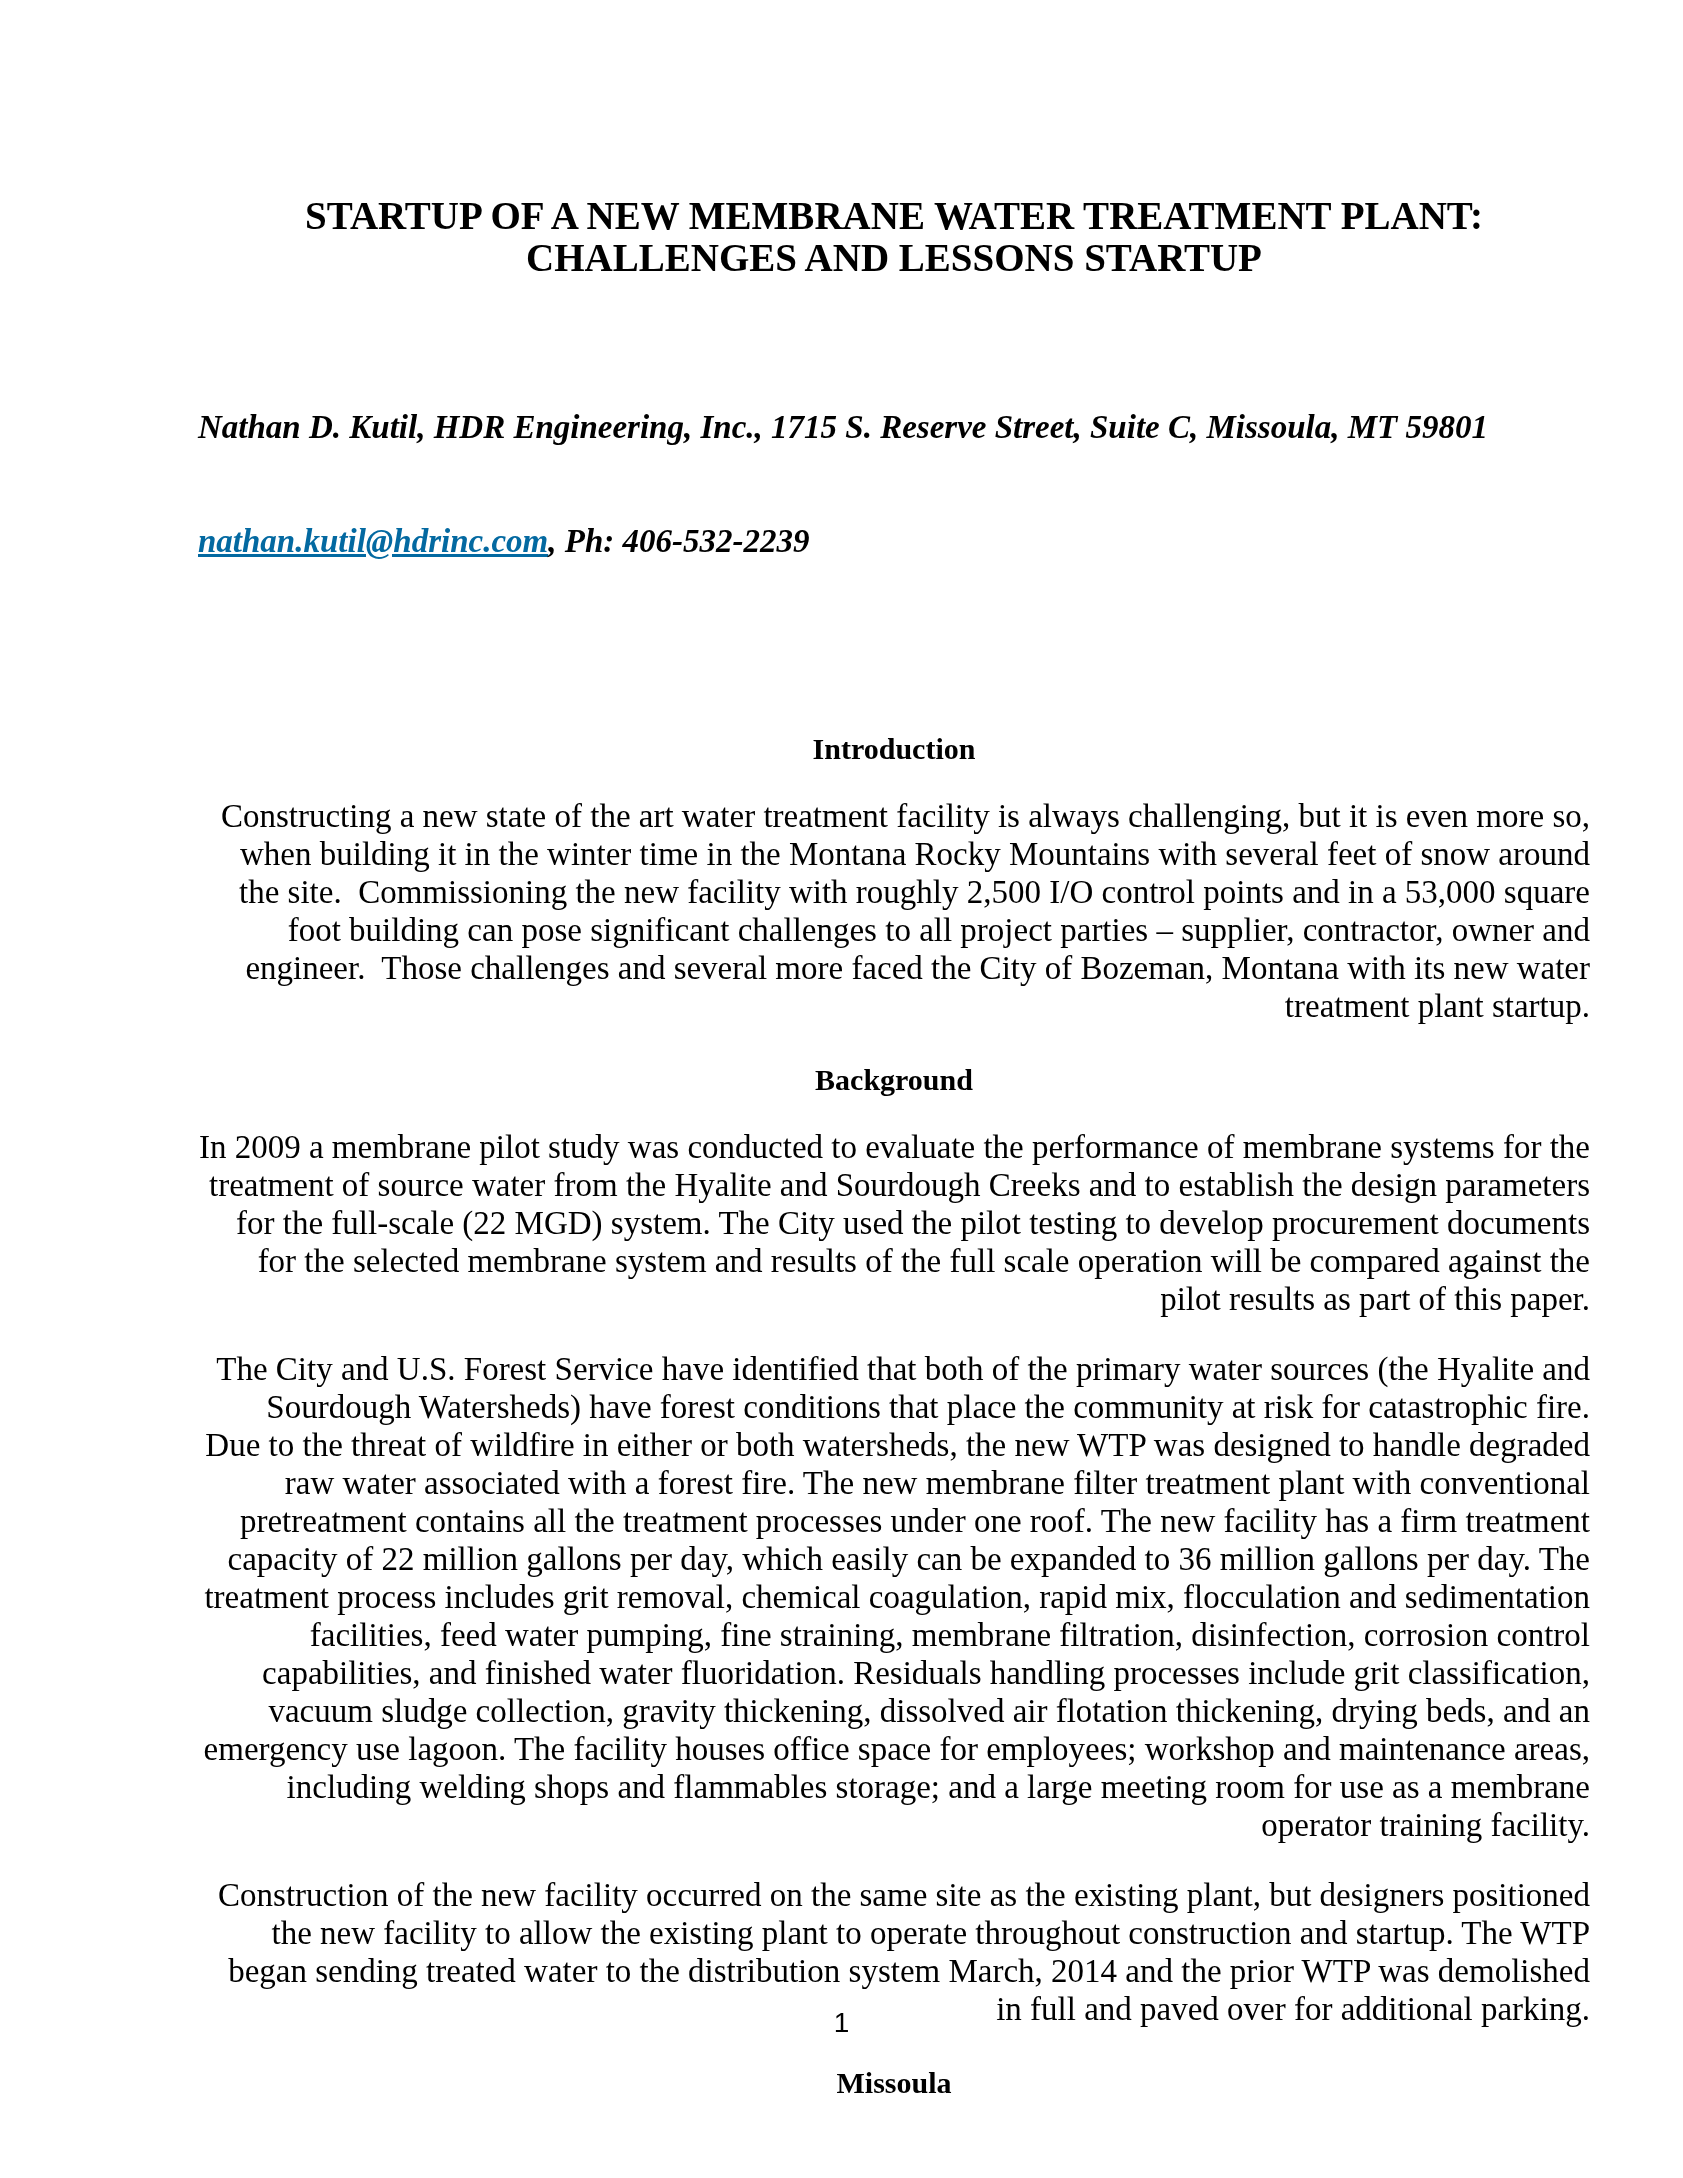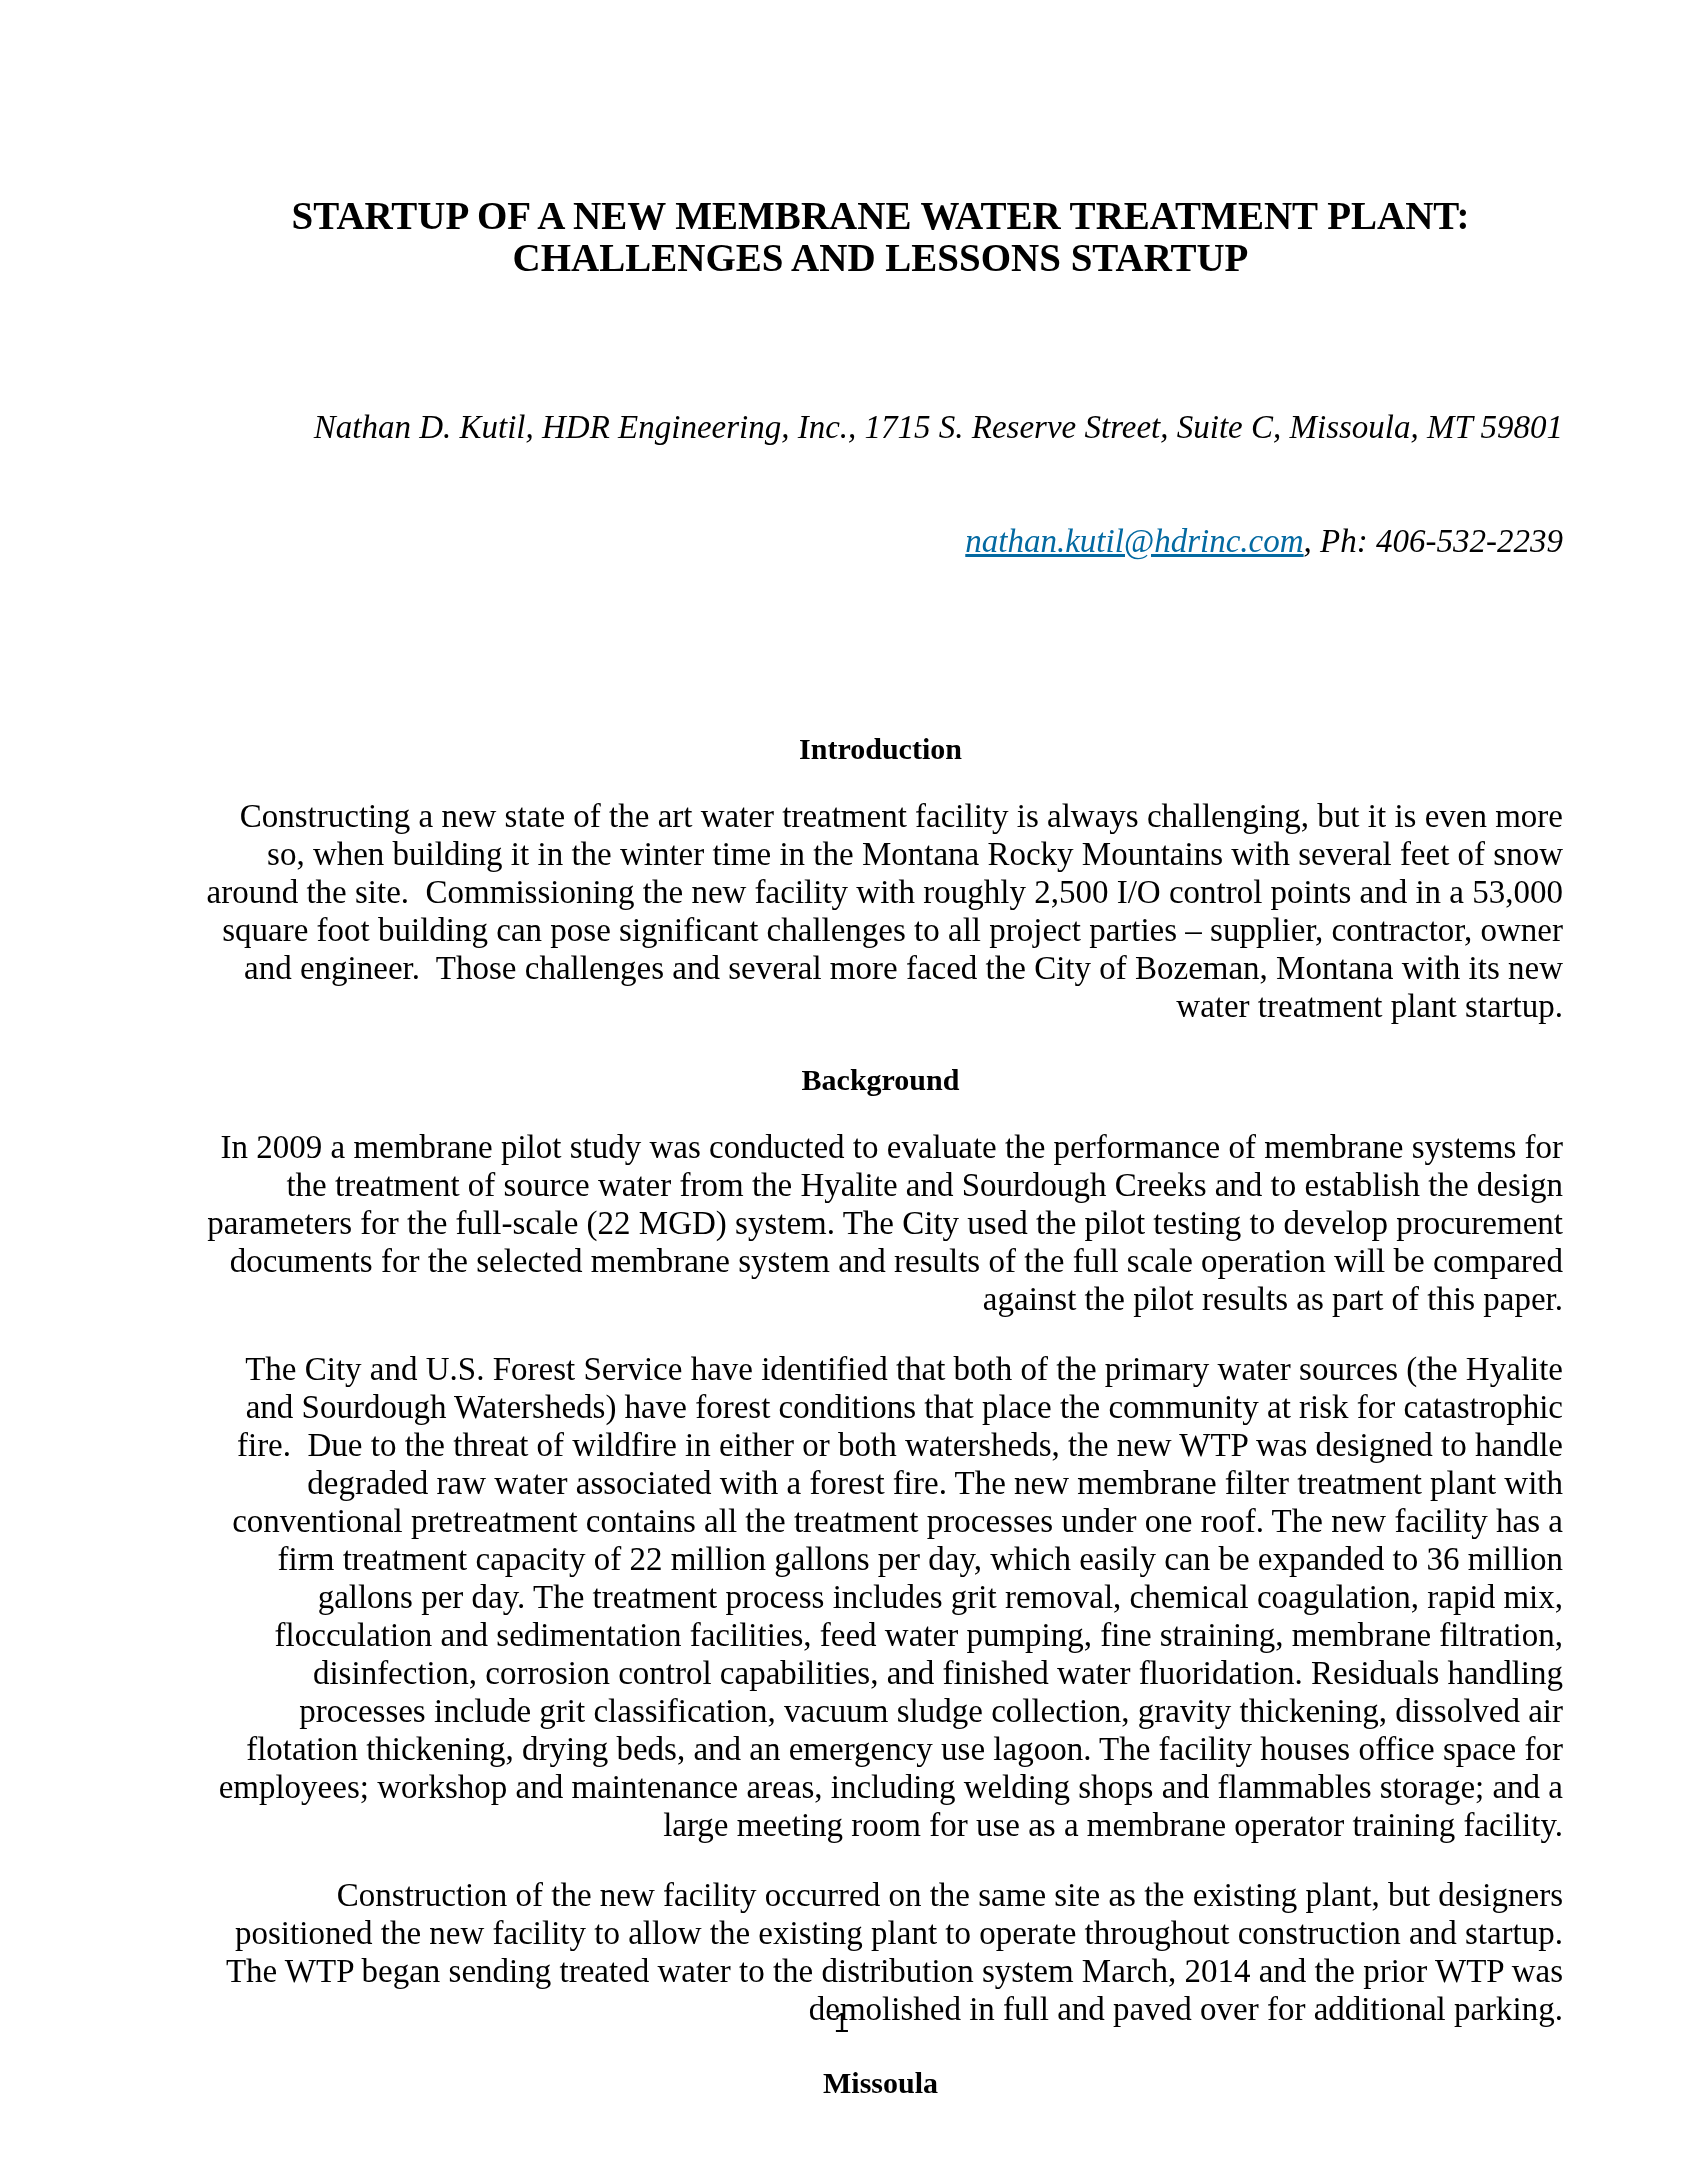--- a/index.html
+++ b/index.html
@@ -10,35 +10,36 @@
   .page {
     position: relative;
     width: 1683px;
     height: 2178px;
     box-sizing: border-box;
     background: #ffffff;
     color: #000000;
     font-family: "Liberation Serif", serif;
     font-size: 33px;
     line-height: 38px;
-    padding: 195px 120px 0 198px;
+    padding: 195px 93px 0 198px;
     overflow: hidden;
   }
   .title {
     font-size: 39px;
     line-height: 42px;
     font-weight: bold;
     text-align: center;
     margin: 0 0 53px 0;
   }
   .byline {
     font-style: italic;
-    text-align: right;
+    text-align: left;
     margin: 0 0 90px 0;
     white-space: pre-wrap;
+    font-weight: bold;
   }
   .byline-line {
     display: block;
   }
   .email-link {
     color: #0369a1;
     text-decoration: underline;
     font-style: italic;
     cursor: pointer;
   }

